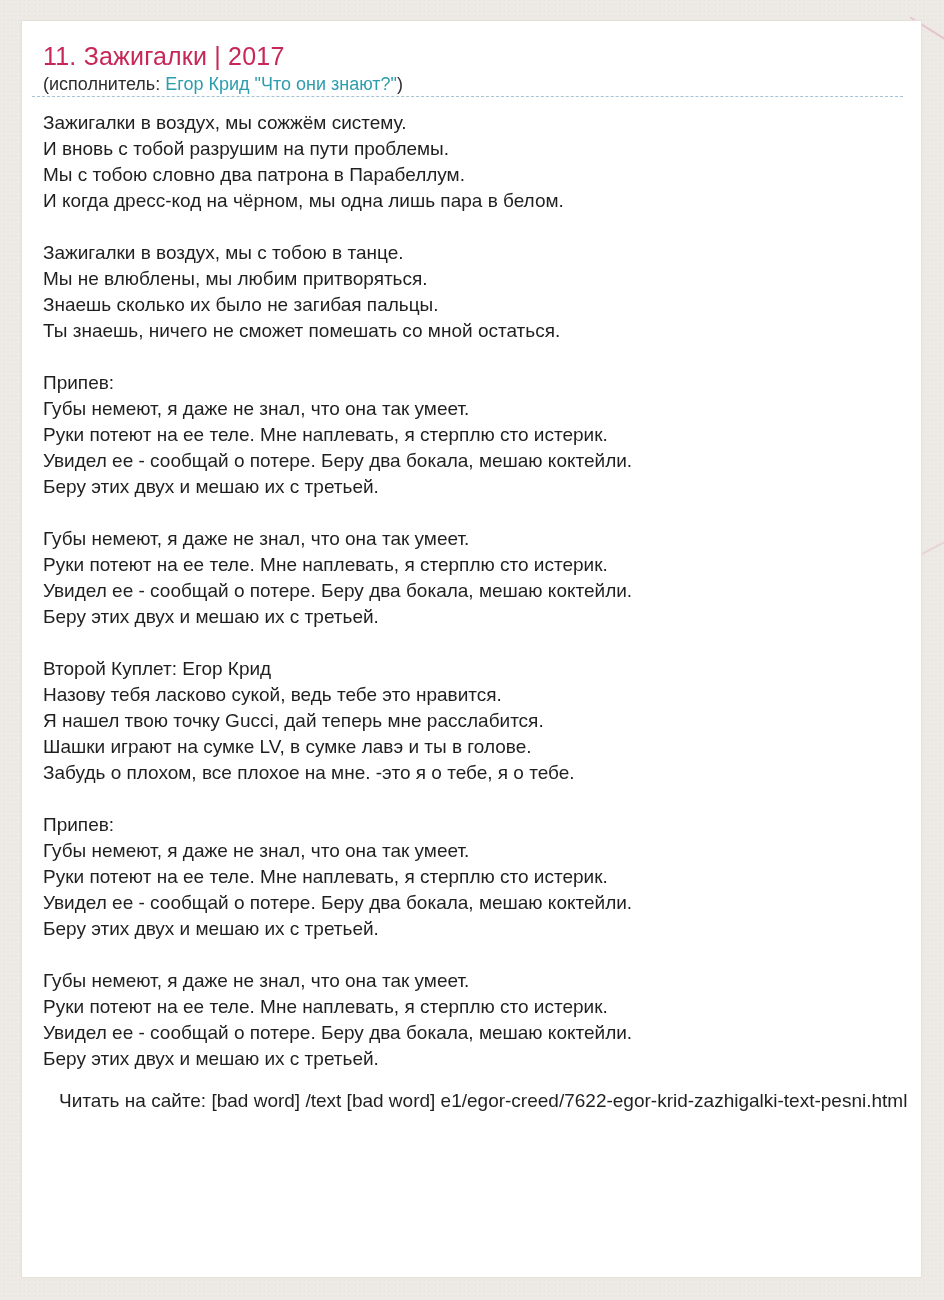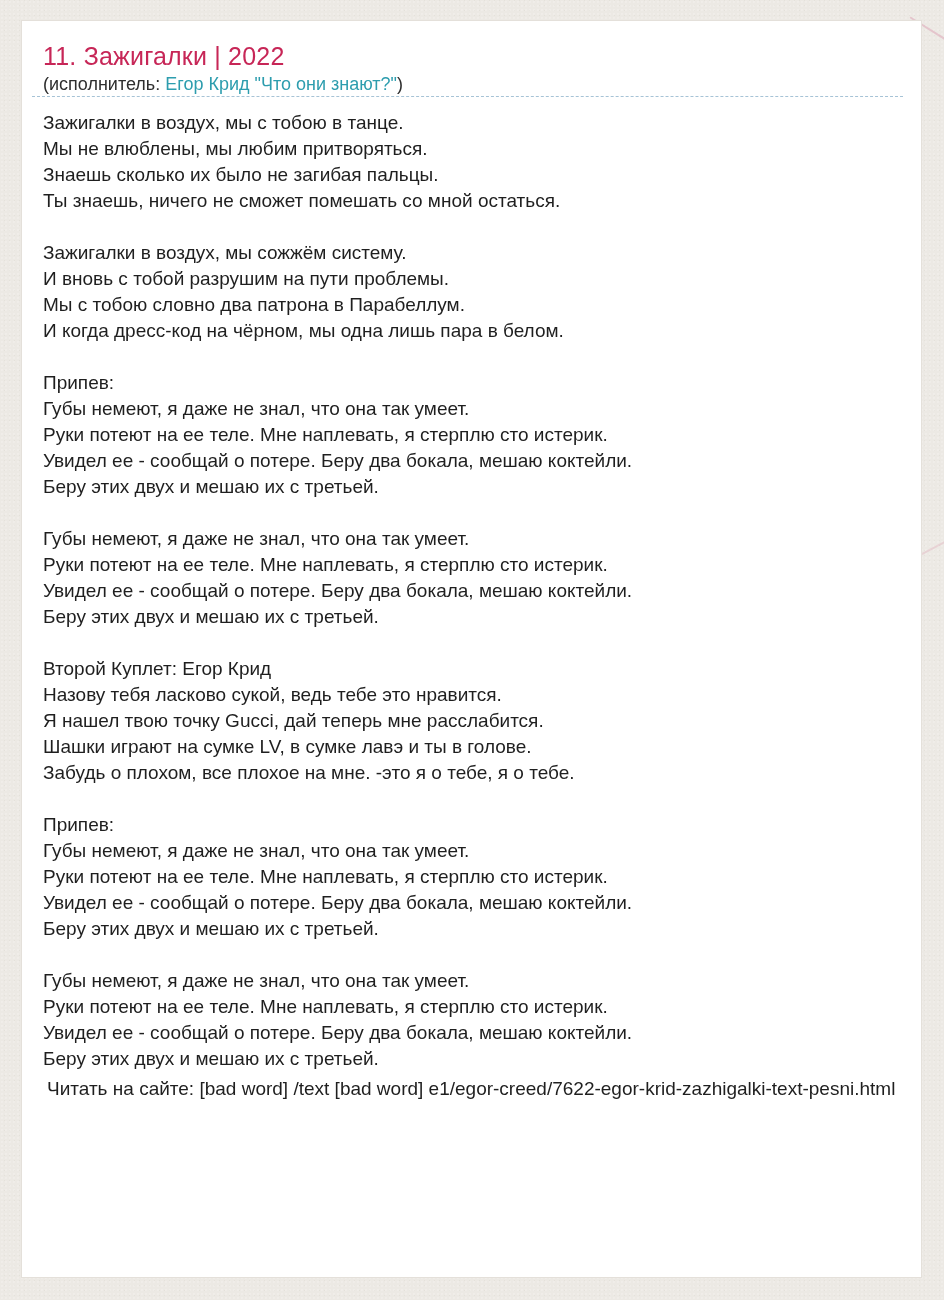--- a/index.html
+++ b/index.html
@@ -68,41 +68,41 @@
   .lyrics {
     padding: 13px 0 0 11px;
     font-size: 19px;
     line-height: 26px;
     color: #1f1f1f;
   }
   .lyrics p.block { margin: 0 0 26px 0; }
   .lyrics .blocks p.block:last-child { margin-bottom: 0; }
 
   .footer-line {
-    margin: 4px;
+    margin: 16px;
     white-space: nowrap;
     overflow: visible;
   }
 </style>
 </head>
 <body>
 
 <div class="ribbon r1"></div>
 <div class="ribbon r2"></div>
 
 <div class="card">
   <div class="header">
-    <h1 class="song-title">11. Зажигалки | 2022</h1>
+    <h1 class="song-title">11. Зажигалки | 2017</h1>
     <p class="subtitle"><span>(исполнитель: </span><span class="artist-link">Егор Крид "Что они знают?"</span><span>)</span></p>
   </div>
 
   <div class="lyrics">
     <div class="blocks">
+        <p class="block">Зажигалки в воздух, мы сожжём систему.<br>И вновь с тобой разрушим на пути проблемы.<br>Мы с тобою словно два патрона в Парабеллум.<br>И когда дресс-код на чёрном, мы одна лишь пара в белом.</p>
         <p class="block">Зажигалки в воздух, мы с тобою в танце.<br>Мы не влюблены, мы любим притворяться.<br>Знаешь сколько их было не загибая пальцы.<br>Ты знаешь, ничего не сможет помешать со мной остаться.</p>
-        <p class="block">Зажигалки в воздух, мы сожжём систему.<br>И вновь с тобой разрушим на пути проблемы.<br>Мы с тобою словно два патрона в Парабеллум.<br>И когда дресс-код на чёрном, мы одна лишь пара в белом.</p>
         <p class="block">Припев:<br>Губы немеют, я даже не знал, что она так умеет.<br>Руки потеют на ее теле. Мне наплевать, я стерплю сто истерик.<br>Увидел ее - сообщай о потере. Беру два бокала, мешаю коктейли.<br>Беру этих двух и мешаю их с третьей.</p>
         <p class="block">Губы немеют, я даже не знал, что она так умеет.<br>Руки потеют на ее теле. Мне наплевать, я стерплю сто истерик.<br>Увидел ее - сообщай о потере. Беру два бокала, мешаю коктейли.<br>Беру этих двух и мешаю их с третьей.</p>
         <p class="block">Второй Куплет: Егор Крид<br>Назову тебя ласково сукой, ведь тебе это нравится.<br>Я нашел твою точку Gucci, дай теперь мне расслабится.<br>Шашки играют на сумке LV, в сумке лавэ и ты в голове.<br>Забудь о плохом, все плохое на мне. -это я о тебе, я о тебе.</p>
         <p class="block">Припев:<br>Губы немеют, я даже не знал, что она так умеет.<br>Руки потеют на ее теле. Мне наплевать, я стерплю сто истерик.<br>Увидел ее - сообщай о потере. Беру два бокала, мешаю коктейли.<br>Беру этих двух и мешаю их с третьей.</p>
         <p class="block">Губы немеют, я даже не знал, что она так умеет.<br>Руки потеют на ее теле. Мне наплевать, я стерплю сто истерик.<br>Увидел ее - сообщай о потере. Беру два бокала, мешаю коктейли.<br>Беру этих двух и мешаю их с третьей.</p>
       </div>
     <p class="footer-line">Читать на сайте: [bad word] /text [bad word] e1/egor-creed/7622-egor-krid-zazhigalki-text-pesni.html</p>
   </div>
 </div>
 

